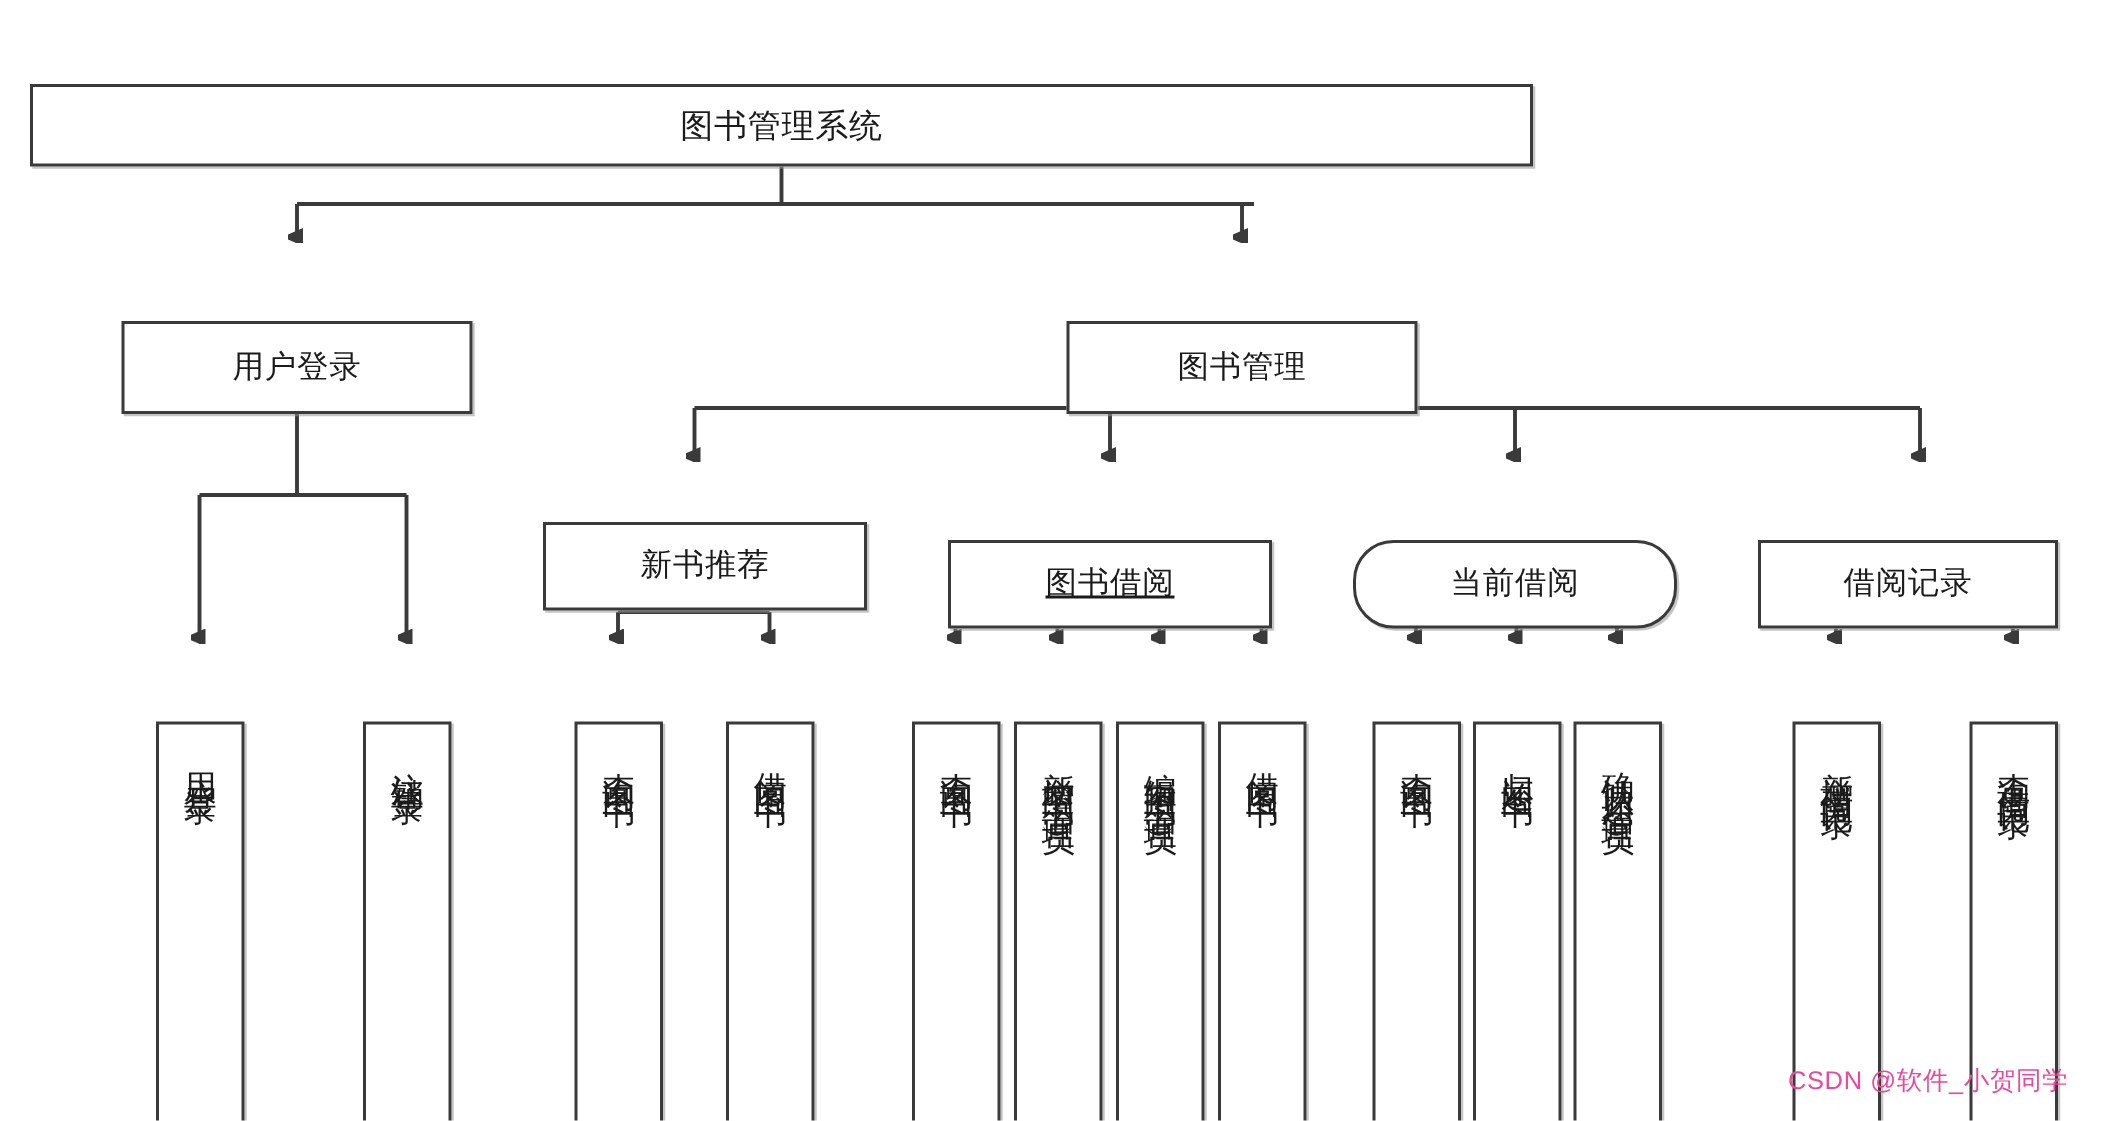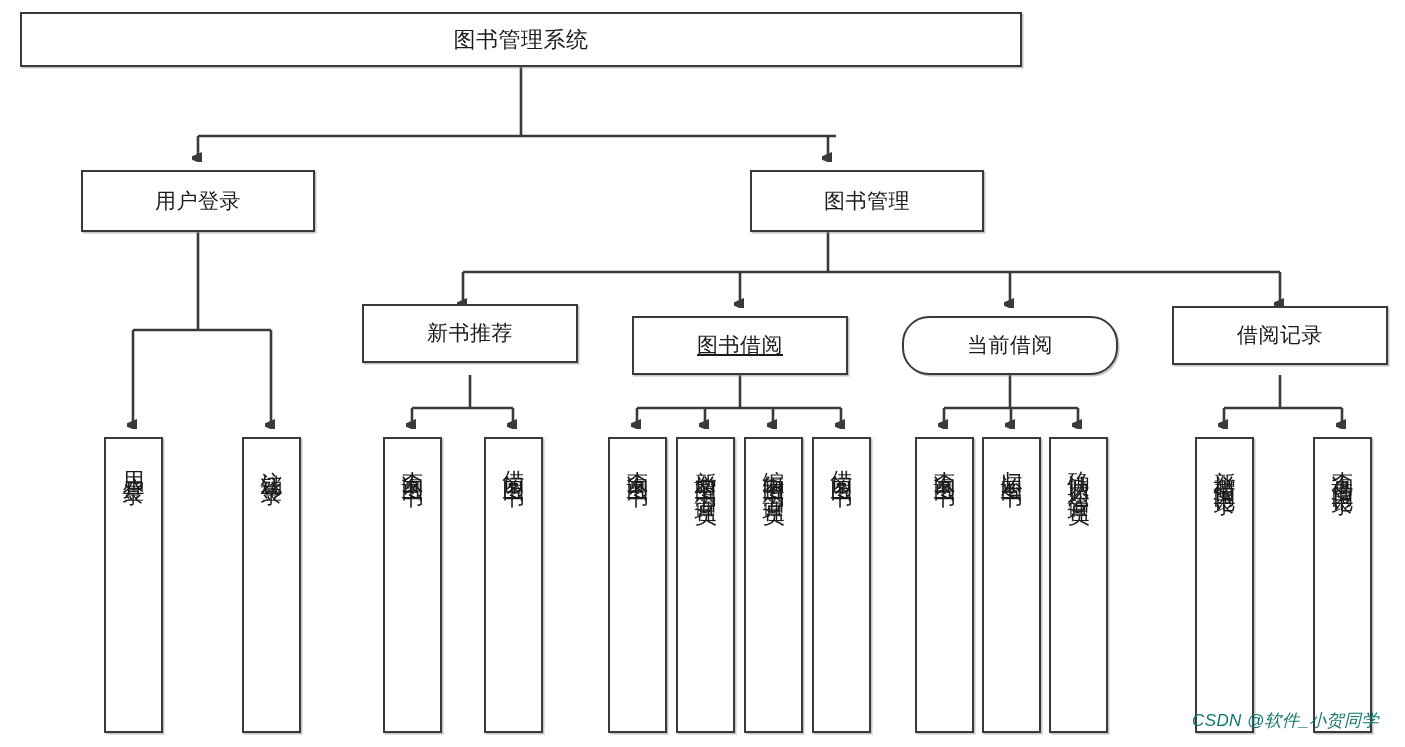--- a/index.html
+++ b/index.html
@@ -15,20 +15,21 @@
   .node{
     position:absolute;
     box-sizing:border-box;
     background:#ffffff;
     border:2px solid #3a3a3a;
     display:flex;
     align-items:center;
     justify-content:center;
     color:#1b1b1b;
     box-shadow:1.5px 1.5px 0 0 rgba(150,150,150,.55);
+    margin-top:44px;
   }
   .node .lbl{
     font-size:21px;
     line-height:1.15;
     letter-spacing:.5px;
     white-space:nowrap;
   }
   .node.root .lbl{font-size:22px;}
   .node.leaf{
     align-items:flex-start;
@@ -39,25 +40,24 @@
     text-orientation:upright;
     font-size:22px;
     letter-spacing:5px;
     line-height:1;
     white-space:nowrap;
   }
   .watermark{
     position:absolute;
     left:1192px;top:709px;
     font-size:17px;
-    color:#0f766e;
+    color:#ec4899;
     letter-spacing:.4px;
     white-space:nowrap;
     pointer-events:none;
-    font-style:italic;
   }
 </style>
 </head>
 <body>
 
 <div id="canvas">
 
   <svg id="edges" viewBox="0 0 1405 747">
     <defs>
       <marker id="arrow" markerWidth="10" markerHeight="10" refX="6" refY="4" orient="auto" markerUnits="userSpaceOnUse">
@@ -108,34 +108,34 @@
     </g>
   </svg>
 
   <div class="node root" style="left:20px;top:12px;width:1002px;height:55px;">
     <span class="lbl">图书管理系统</span>
   </div>
 
   <div class="node" style="left:81px;top:170px;width:234px;height:62px;">
     <span class="lbl">用户登录</span>
   </div>
-  <div class="node" style="left:750px;top:170px;width:234px;height:62px;">
+  <div class="node" style="left:711px;top:170px;width:234px;height:62px;">
     <span class="lbl">图书管理</span>
   </div>
 
   <div class="node" style="left:362px;top:304px;width:216px;height:59px;">
     <span class="lbl">新书推荐</span>
   </div>
   <div class="node" style="left:632px;top:316px;width:216px;height:59px;text-decoration:underline;">
     <span class="lbl">图书借阅</span>
   </div>
   <div class="node" style="left:902px;top:316px;width:216px;height:59px;border-radius:27px;">
     <span class="lbl">当前借阅</span>
   </div>
-  <div class="node" style="left:1172px;top:306px;width:216px;height:59px;align-items:center;">
+  <div class="node" style="left:1172px;top:316px;width:200px;height:59px;align-items:center;">
     <span class="lbl">借阅记录</span>
   </div>
 
   <div class="node leaf" style="left:104px;top:437px;width:59px;height:296px;">
     <span class="lbl">用户登录</span>
   </div>
   <div class="node leaf" style="left:242px;top:437px;width:59px;height:296px;">
     <span class="lbl">注销登录</span>
   </div>
 

